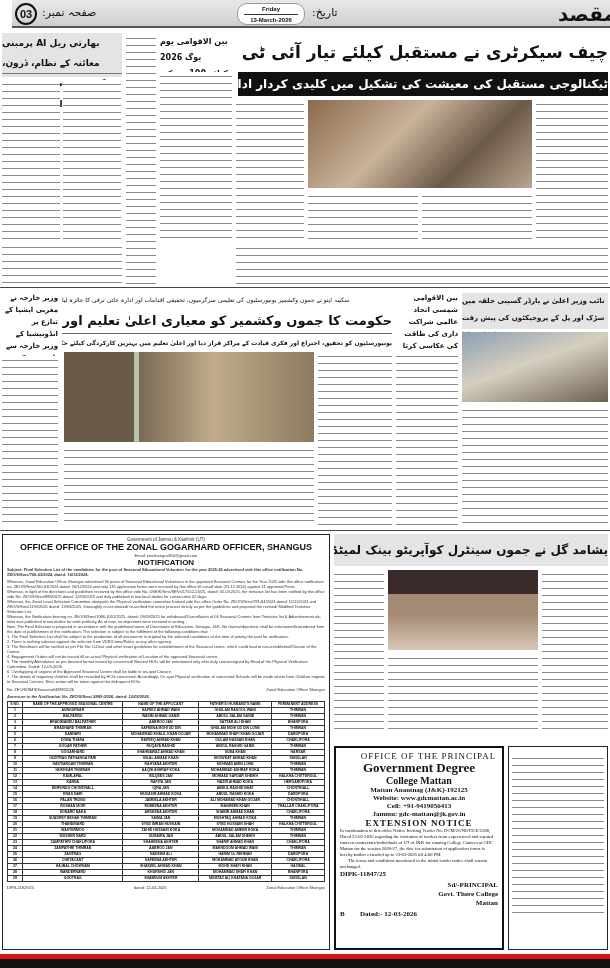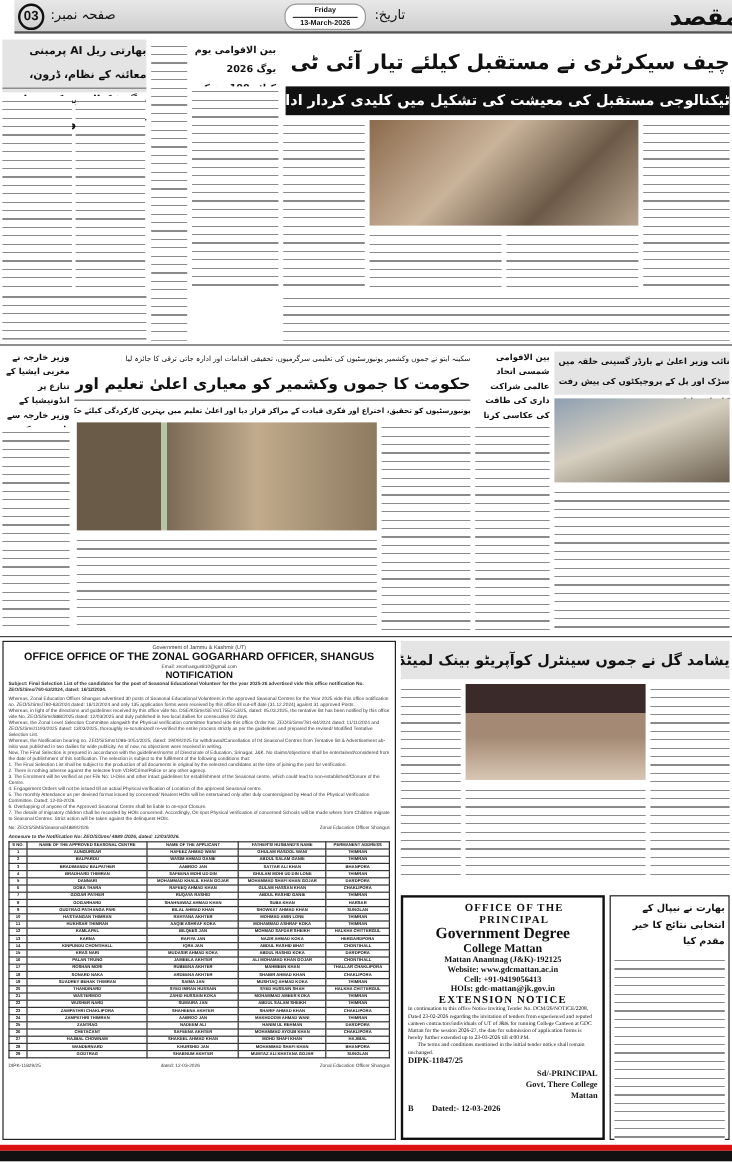--- a/index.html
+++ b/index.html
@@ -6,21 +6,21 @@
 body{width:610px;height:968px;background:#fff;font-family:"DejaVu Sans",sans-serif;color:#111;overflow:hidden;position:relative;}
 .abs{position:absolute;}
 .urdu{direction:rtl;font-family:"DejaVu Sans",sans-serif;}
 .masthead{left:12px;top:0;width:610px;height:28px;background:linear-gradient(#e8e8e8,#cfcfcf);border-bottom:2px solid #555;}
 .logo{right:6px;top:2px;font-size:20px;font-weight:bold;color:#111;}
 .date-box{left:225px;top:3px;width:68px;height:22px;background:#fff;border-radius:10px;border:1px solid #999;text-align:center;font-size:6px;line-height:10px;font-family:"Liberation Sans",sans-serif;font-weight:bold;}
 .date-lbl{left:300px;top:6px;font-size:11px;}
 .page-lbl{left:30px;top:6px;font-size:11px;}
 .page-num{left:3px;top:3px;width:22px;height:22px;border:2px solid #111;border-radius:50%;text-align:center;font-size:11px;font-weight:bold;line-height:18px;font-family:"Liberation Sans",sans-serif;}
 .col-text{background:repeating-linear-gradient(#fff 0 4px,#8a8a8a 4px 5px,#fff 5px 7px);}
-.headline{font-weight:bold;text-align:right;}
+.headline{font-weight:bold;text-align:left;}
 .gray-box{background:#e4e4e4;}
 .black-bar{background:#111;color:#fff;}
 .photo{background:linear-gradient(135deg,#8b6a4c,#c9b39a 40%,#6c5a48 70%,#b9a58f);}
 .rule{background:#444;}
 .notice{border:1px solid #222;background:#fff;}
 .tiny{font-family:"Liberation Sans",sans-serif;font-size:4px;line-height:5px;color:#333;}
 table.sel{border-collapse:collapse;width:100%;font-family:"Liberation Sans",sans-serif;font-size:3.5px;font-weight:bold;}
 table.sel td,table.sel th{border:1px solid #333;text-align:center;padding:0 1px;line-height:5px;}
 .principal{font-family:"Liberation Serif",serif;text-align:center;}
 .footer-red{left:0;top:954px;width:610px;height:5px;background:#d11;}
@@ -331,41 +331,40 @@
   </div>
 </div>
 
 <div class="abs gray-box urdu headline" style="left:334px;top:534px;width:274px;height:32px;font-size:12px;line-height:32px;white-space:nowrap;overflow:hidden;">یشامد گل نے جموں سینٹرل کوآپریٹو بینک لمیٹڈ کے کام کاج کا جائزہ لیا</div>
 <div class="abs col-text" style="left:334px;top:570px;width:50px;height:160px;"></div>
 <div class="abs photo" style="left:388px;top:570px;width:150px;height:80px;background:linear-gradient(180deg,#3a2a2a 0 30%,#a48a74 30% 55%,#d8c7b5);"></div>
 <div class="abs col-text" style="left:542px;top:570px;width:66px;height:160px;"></div>
 <div class="abs col-text" style="left:388px;top:654px;width:150px;height:76px;"></div>
 
 <div class="abs notice principal" style="left:334px;top:746px;width:170px;height:204px;padding:3px 4px;border:2px solid #111;">
-  <div style="font-size:9px;font-weight:bold;letter-spacing:1px;margin-left:19px;">OFFICE OF THE PRINCIPAL</div>
+  <div style="font-size:9px;font-weight:normal;letter-spacing:1px;margin-left:19px;">OFFICE OF THE PRINCIPAL</div>
   <div style="font-size:13px;font-weight:bold;line-height:14px;">Government Degree</div>
   <div style="font-size:10px;font-weight:bold;">College Mattan</div>
   <div style="font-size:7px;font-weight:bold;">Mattan Anantnag (J&amp;K)-192125</div>
   <div style="font-size:7px;font-weight:bold;">Website: www.gdcmattan.ac.in</div>
   <div style="font-size:7px;font-weight:bold;">Cell: +91-9419056413</div>
-  <div style="font-size:7px;font-weight:bold;">HOIs: gdc-mattan@jk.gov.in</div>
+  <div style="font-size:7px;font-weight:bold;">Jammu: gdc-mattan@jk.gov.in</div>
   <div style="font-size:9px;font-weight:bold;letter-spacing:1px;">EXTENSION NOTICE</div>
   <div style="font-size:4.6px;line-height:6px;text-align:left;">In continuation to this office Notice Inviting Tender No. DCM/26/NOTICE/2208, Dated 23-02-2026 regarding the invitation of tenders from experienced and reputed canteen contractors/individuals of UT of J&amp;K for running College Canteen at GDC Mattan for the session 2026-27, the date for submission of application forms is hereby further extended up to 23-03-2026 till 4:00 PM.</div>
   <div style="font-size:4.6px;line-height:6px;text-align:left;text-indent:8px;">The terms and conditions mentioned in the initial tender notice shall remain unchanged.</div>
   <div style="font-size:7px;font-weight:bold;text-align:left;">DIPK-11847/25</div>
   <div style="text-align:right;font-size:7px;font-weight:bold;line-height:9px;margin-top:3px;">
     <div>Sd/-PRINCIPAL</div>
     <div>Govt. There College</div>
     <div>Mattan</div>
   </div>
   <div style="display:flex;font-size:7px;font-weight:bold;margin-top:2px;">
     <span style="width:20px;text-align:left;">B</span>
     <span>Dated:- 12-03-2026</span>
   </div>
 </div>
 
 <div class="abs urdu" style="left:508px;top:746px;width:100px;height:204px;border:1px solid #222;padding:3px;">
-  <div class="headline" style="font-size:8px;line-height:14px;">بھارت نے نیپال کے انتخابی نتائج کا خیر مقدم کیا</div>
   <div class="col-text" style="width:100%;height:160px;margin-top:4px;"></div>
 </div>
 
 <div class="abs footer-red"></div>
 <div class="abs footer-blk"></div>
 
 </body></html>

